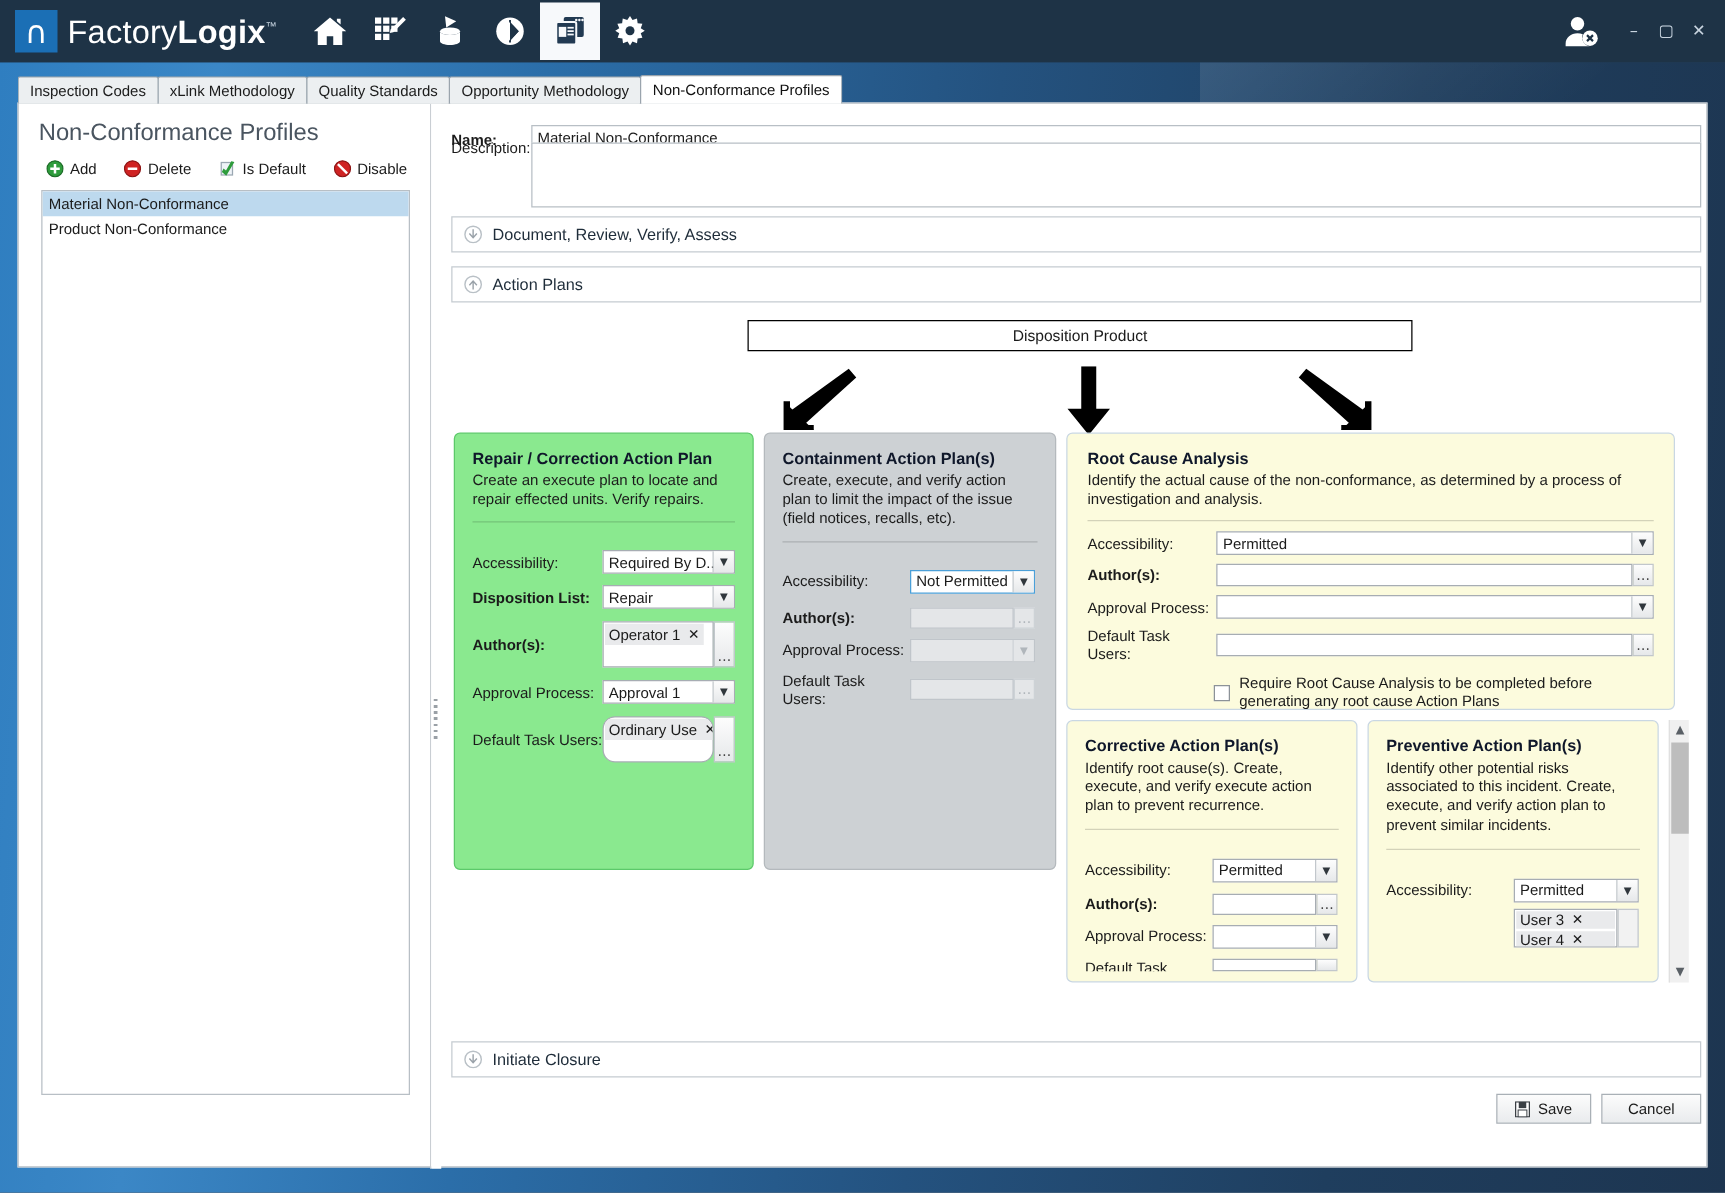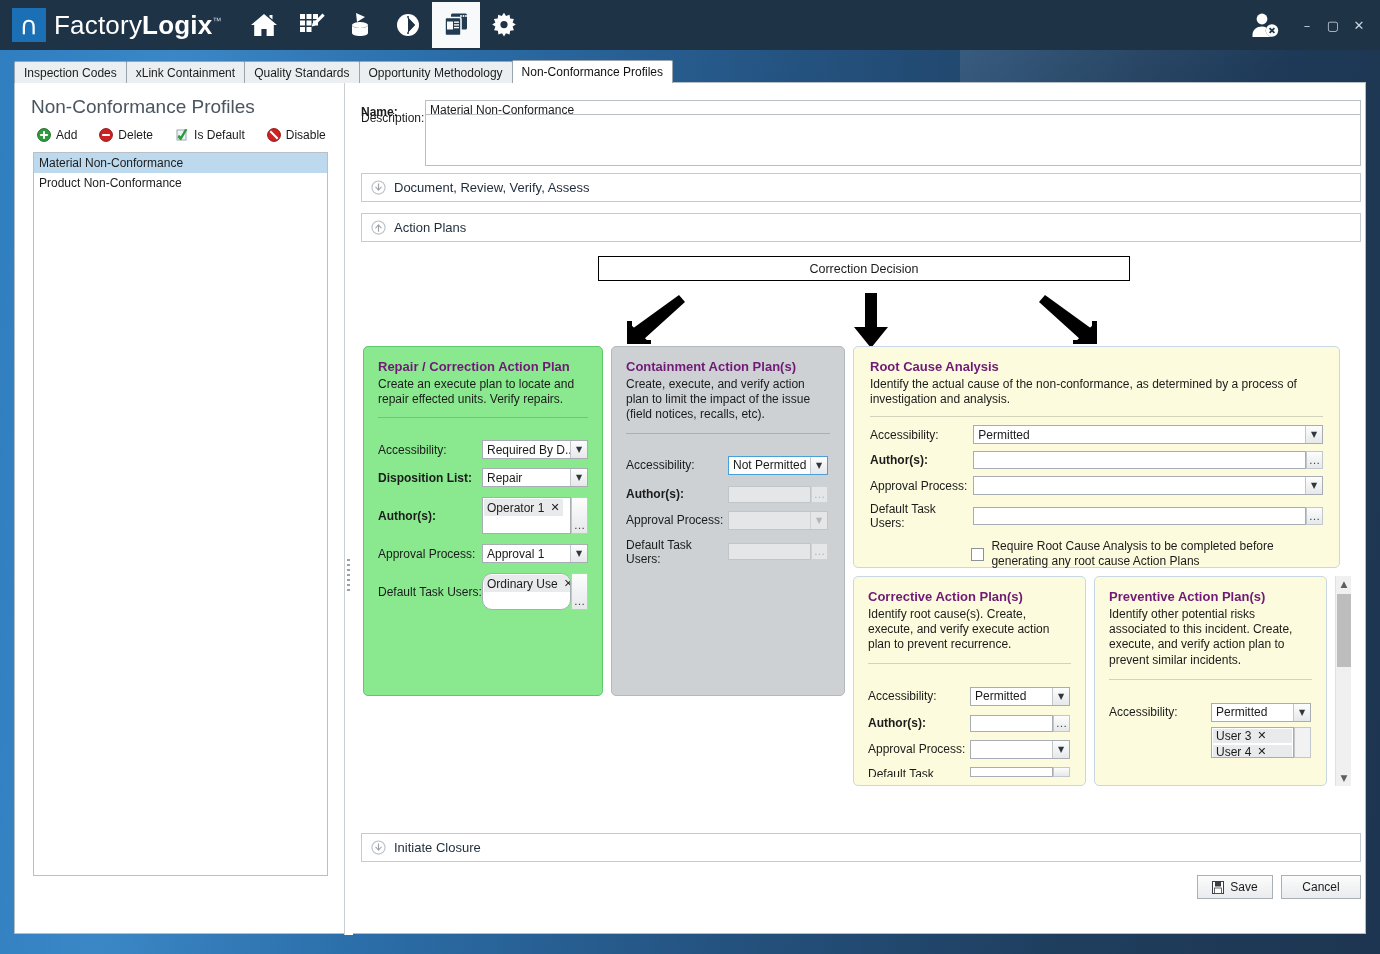--- a/index.html
+++ b/index.html
@@ -128,21 +128,21 @@
   #flow { position:absolute; left:8px; top:168px; width:1000px; height:575px; }
   #disposition {
     position:absolute; left:237px; top:5px; width:532px; height:25px;
     border:1px solid #000; background:#fff;
     display:flex; align-items:center; justify-content:center;
     font-size:12.5px; color:#1b1b1b;
   }
   .arrow { position:absolute; }
   
   .panel { position:absolute; border-radius:5px; }
-  .panel h3 { margin:0; font-size:13px; font-weight:bold; color:#701a75; }
+  .panel h3 { margin:0; font-size:13px; font-weight:bold; color:#0f172a; }
   .panel p { margin:3px 0 0 0; font-size:12px; color:#1b1b1b; line-height:1.27; }
   .hr { height:1px; background:rgba(0,0,0,.16); margin:10px 0 0 0; }
   .frow { display:flex; align-items:center; margin-top:9px; }
   .frow .fl { font-size:12px; color:#1b1b1b; }
   .frow .fl.b { font-weight:bold; }
   .sel {
     height:19px; border:1px solid #a7adb3; background:#fff; font-size:12px;
     display:flex; align-items:center; position:relative; padding-left:4px; color:#1b1b1b;
     overflow:hidden; white-space:nowrap;
   }
@@ -289,21 +289,21 @@
       <div class="wbtn">–</div>
       <div class="wbtn">▢</div>
       <div class="wbtn">✕</div>
     </div>
   </div>
 
   <div id="bluearea"></div>
 
   <div id="tabstrip">
     <div class="tab">Inspection Codes</div>
-    <div class="tab">xLink Containment</div>
+    <div class="tab">xLink Methodology</div>
     <div class="tab">Quality Standards</div>
     <div class="tab">Opportunity Methodology</div>
     <div class="tab active">Non-Conformance Profiles</div>
   </div>
 
   <div id="card">
 
     <div id="leftpane">
       <div id="page-title">Non-Conformance Profiles</div>
 
@@ -369,21 +369,21 @@
         <svg class="circ-ico" viewBox="0 0 16 16">
           <circle cx="8" cy="8" r="7" fill="none" stroke="#b9c0c6" stroke-width="1.2"></circle>
           <path d="M8 12.4v-7M4.8 8.8 L8 5.2 L11.2 8.8" fill="none" stroke="#9aa2a9" stroke-width="1.2"></path>
         </svg>
         <span class="acc-label">Action Plans</span>
       </div>
 
       <div id="flow">
 
         <div id="disposition">
-          <span>Correction Decision</span>
+          <span>Disposition Product</span>
         </div>
 
         <svg class="arrow" style="left:260px; top:42px;" width="66" height="52" viewBox="0 0 66 52">
           <path fill="#000" d="M58 2 L64 9 L22 47 L30 47 L30 51 L6 51 L6 28 L11 28 L11 36 Z"></path>
           <path fill="#000" d="M6 28 L6 51 L30 51 Z"></path>
         </svg>
 
         <svg class="arrow" style="left:490px; top:42px;" width="40" height="55" viewBox="0 0 40 55">
           <path fill="#000" d="M14 0 h12 v34 h11 L20 55 L3 34 h11 z"></path>
         </svg>

